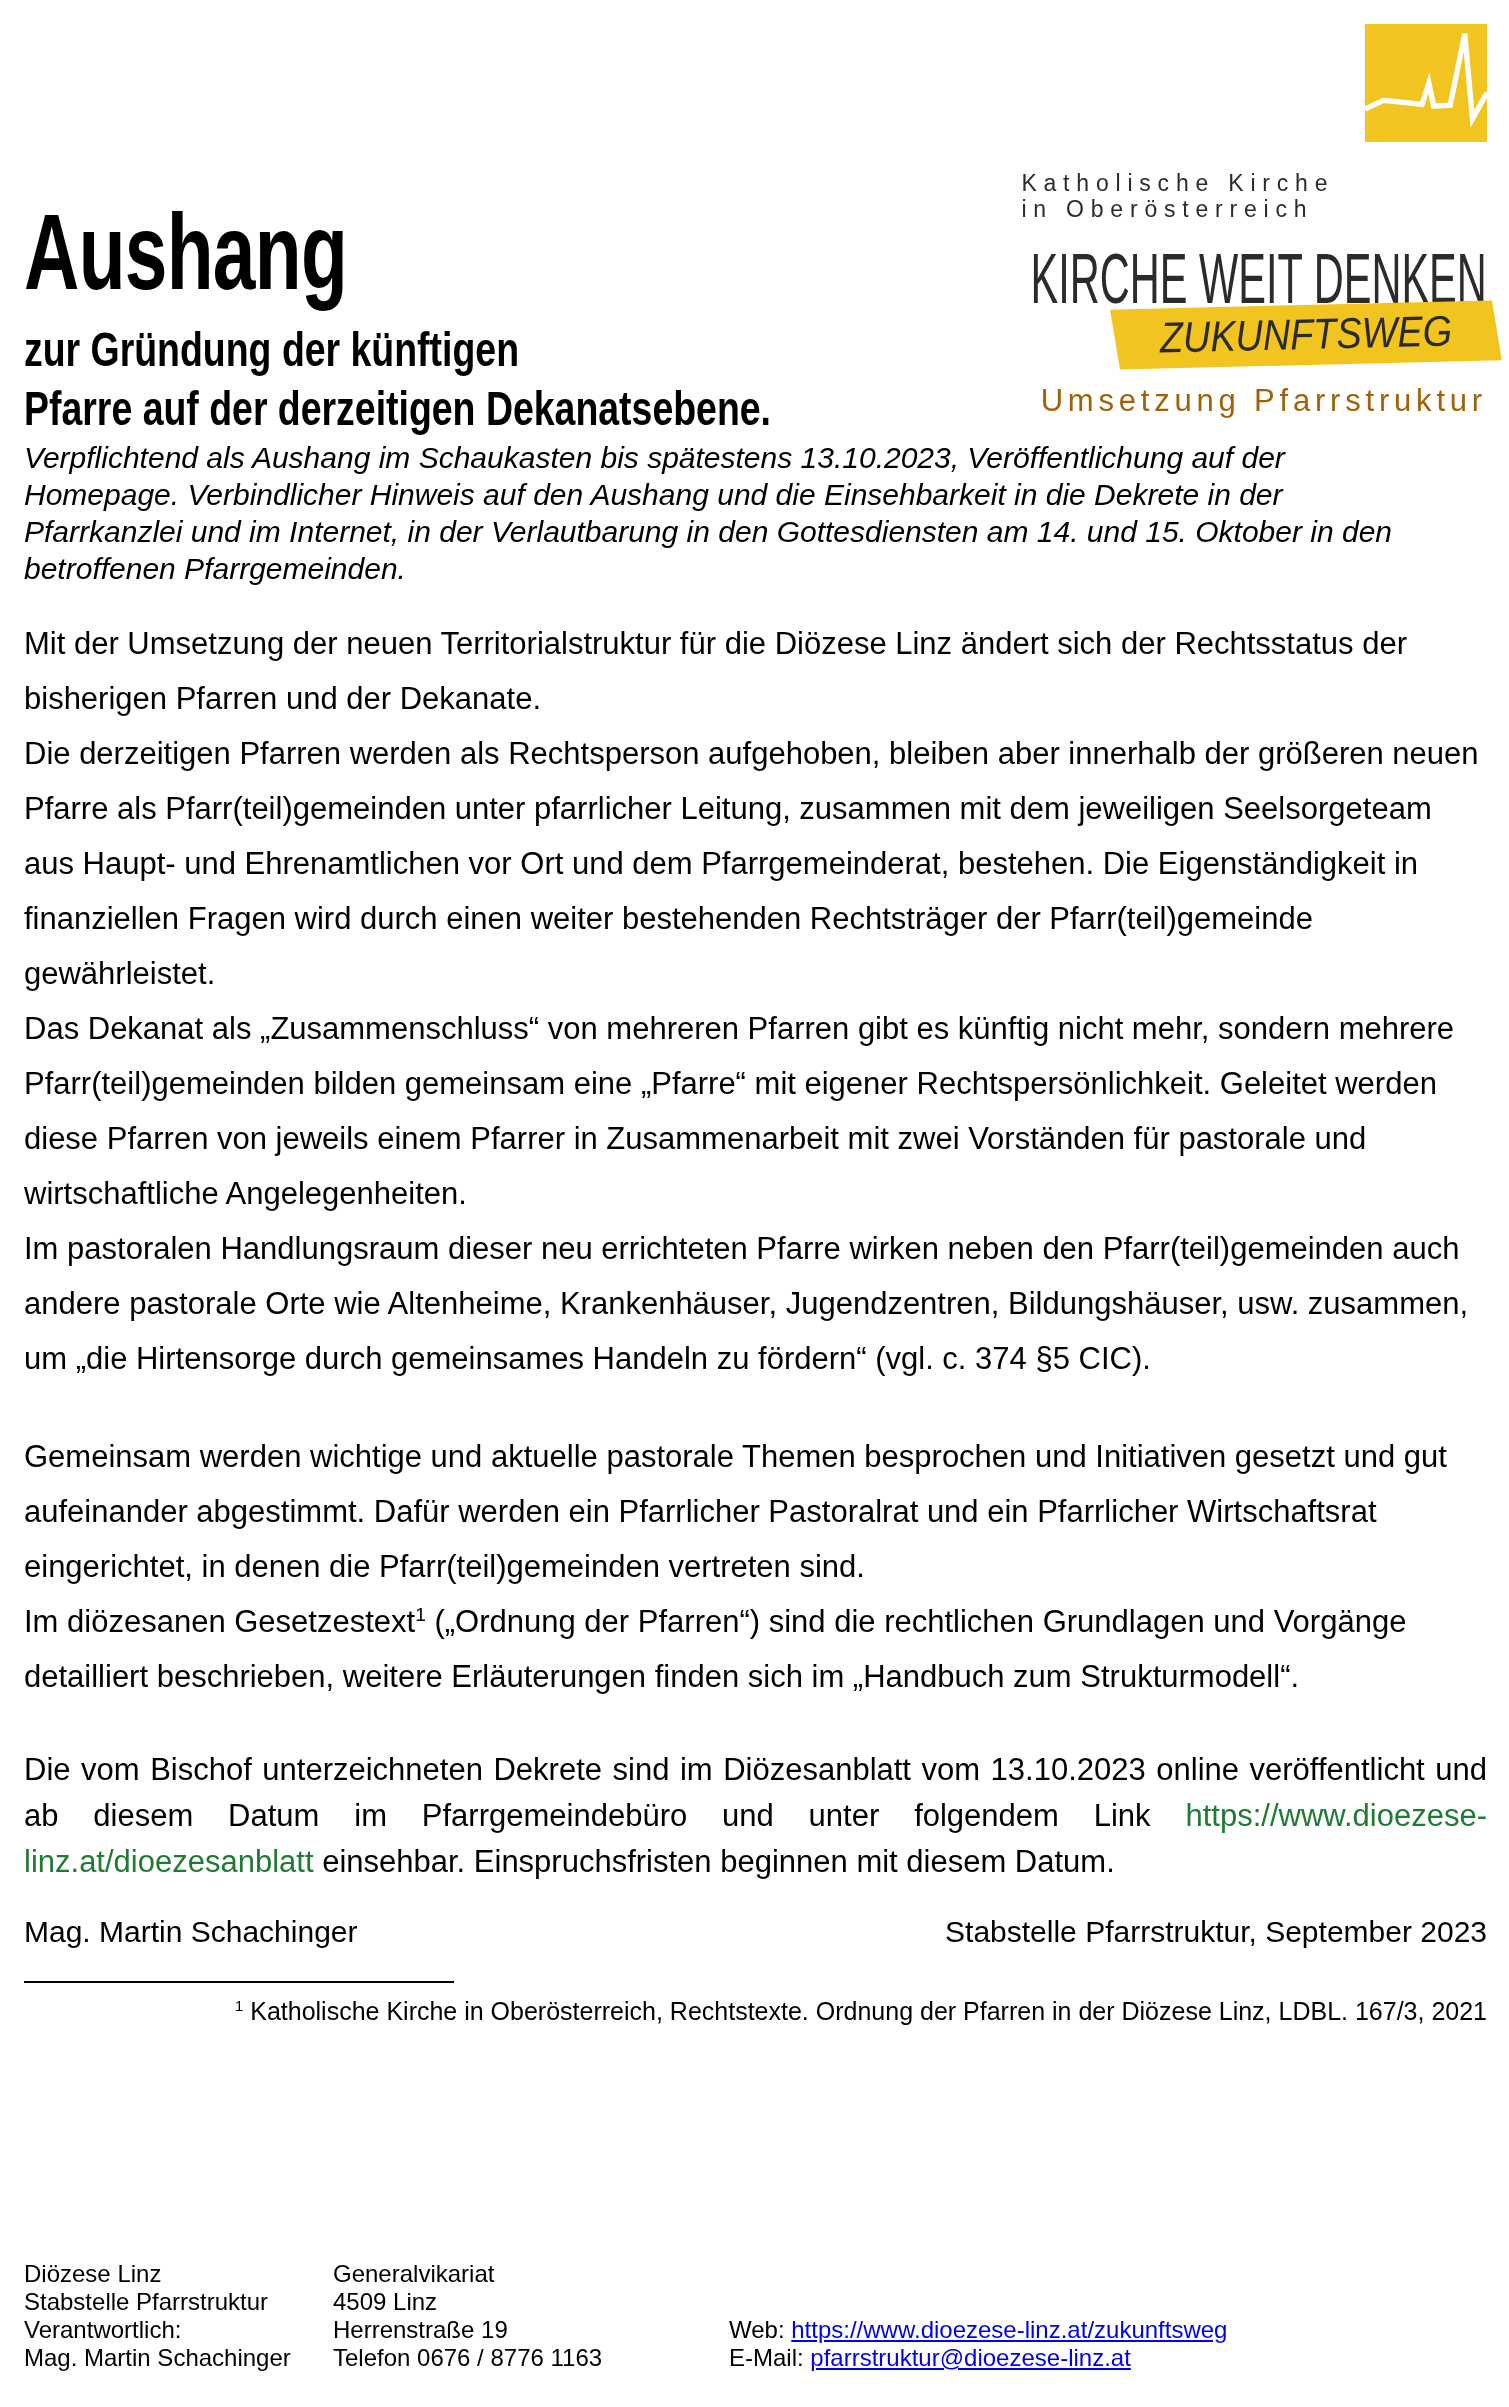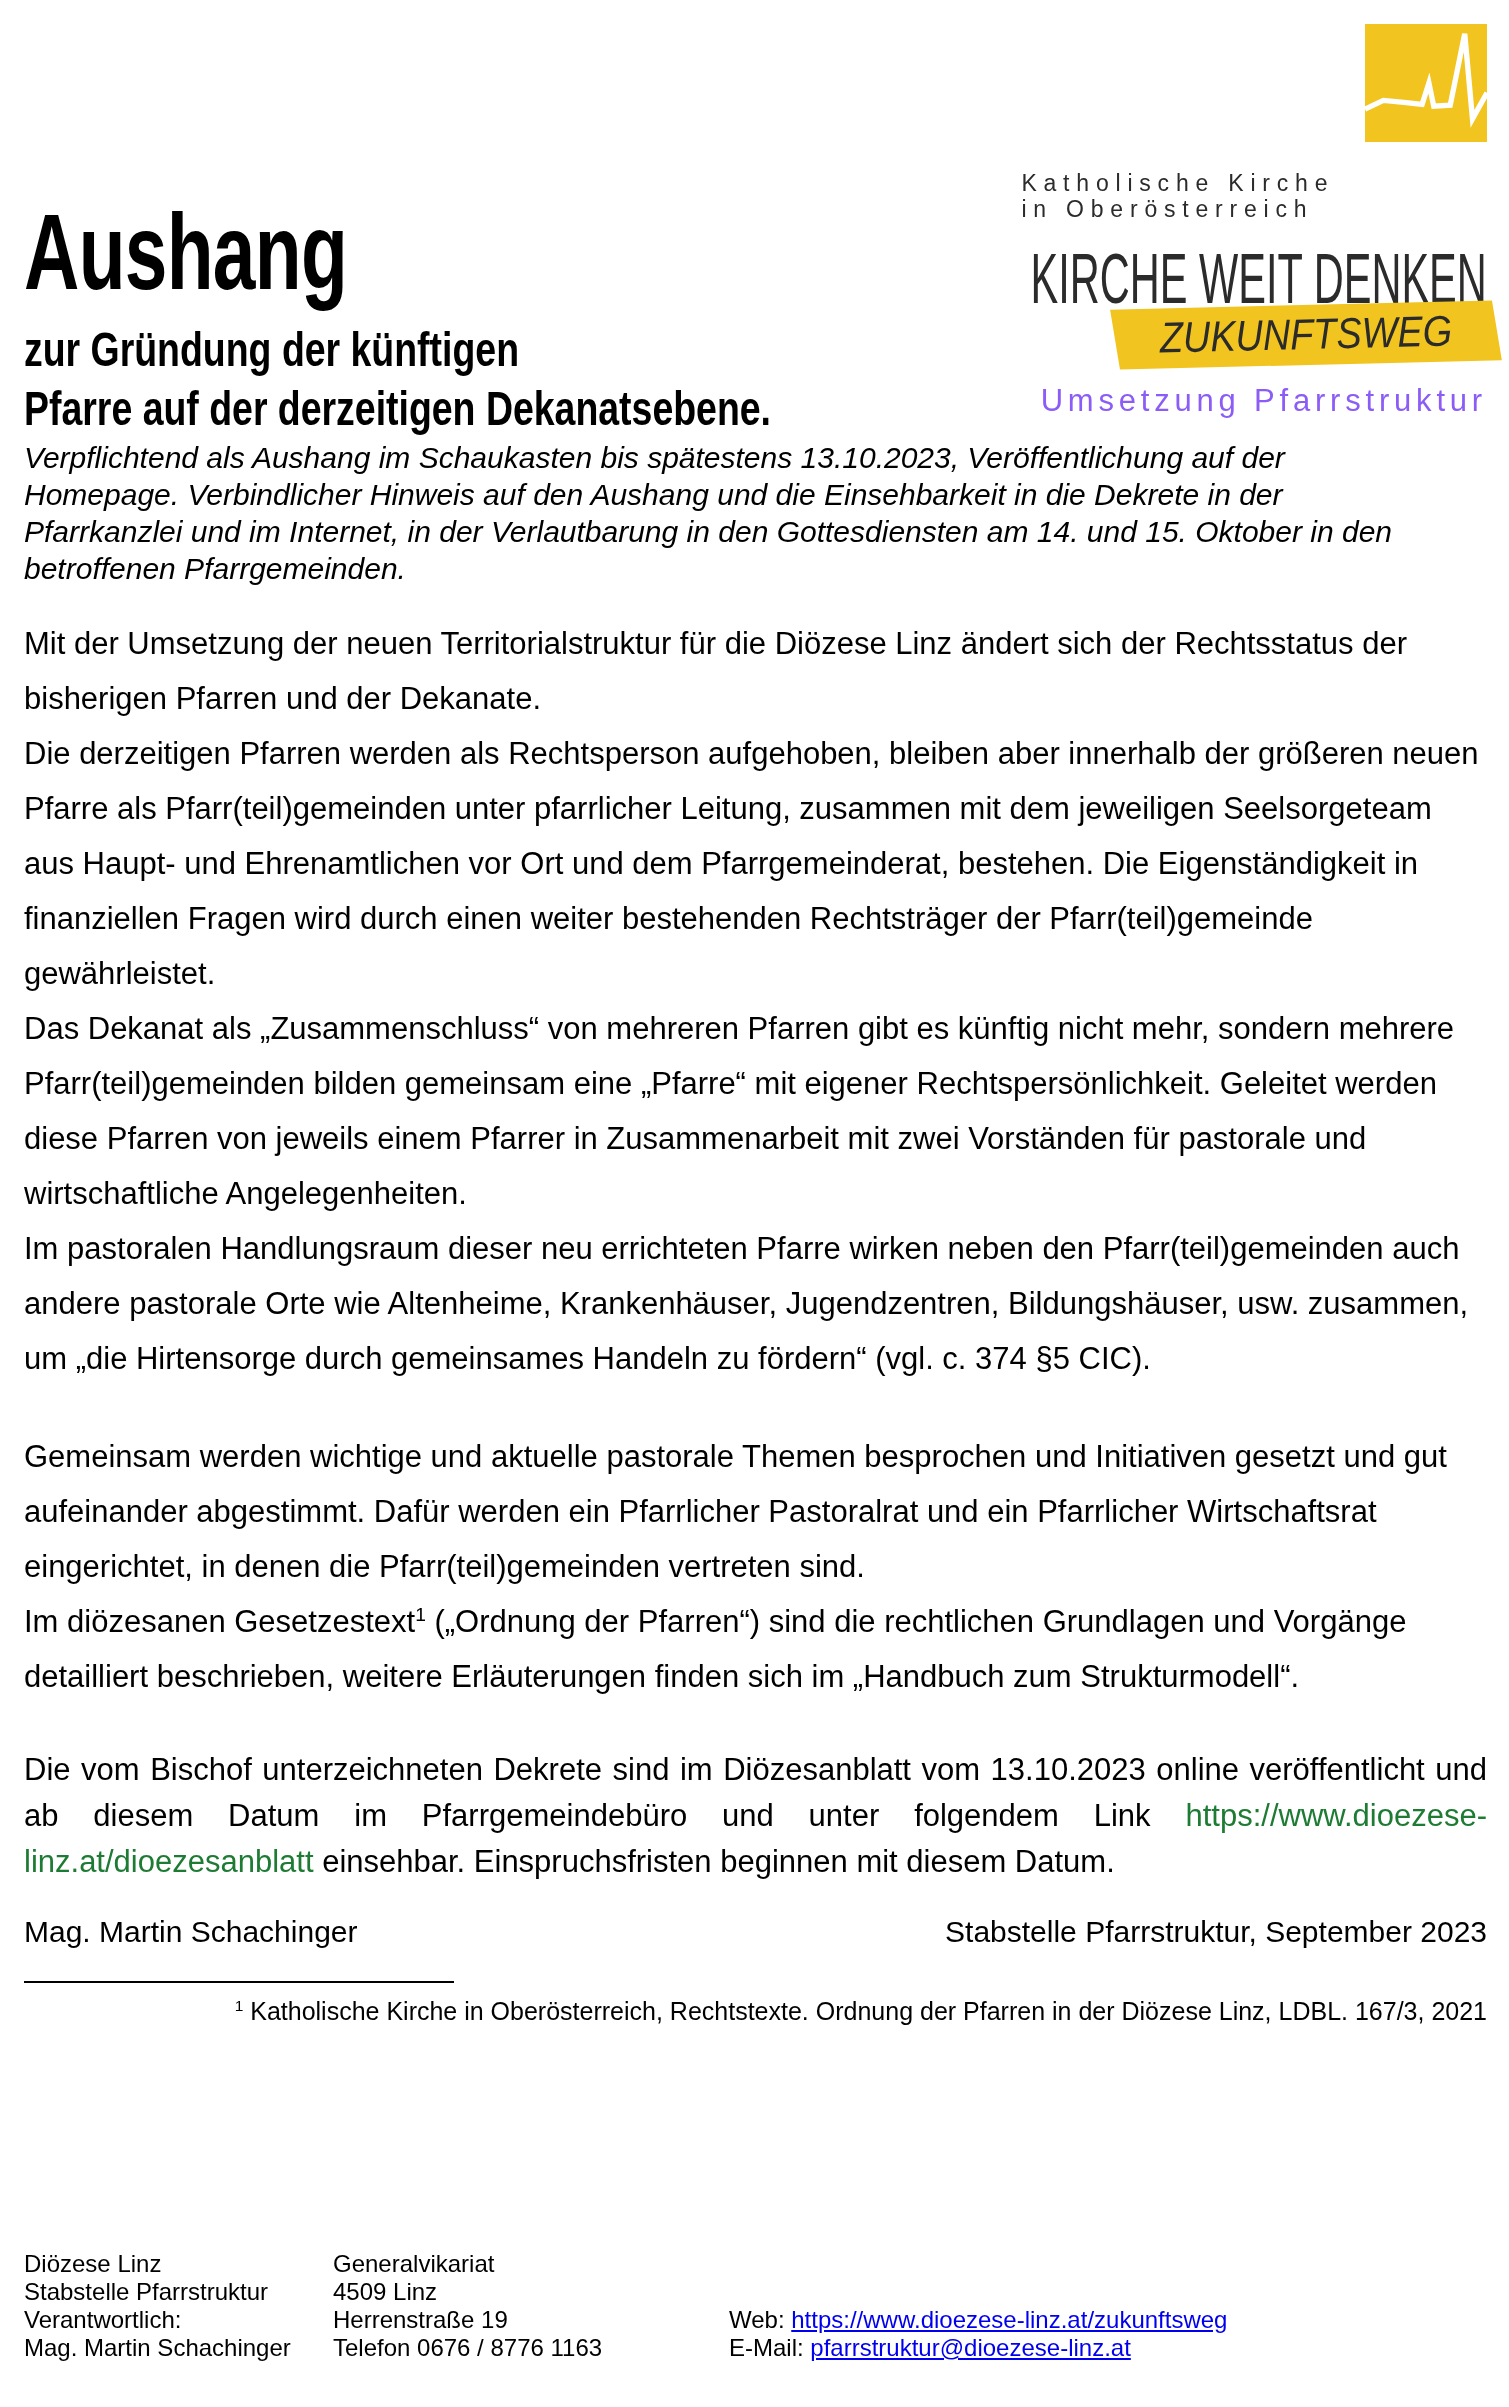--- a/index.html
+++ b/index.html
@@ -8,21 +8,21 @@
     position: relative;
     width: 1509px;
     height: 2407px;
     margin: 0 auto;
     background: #ffffff;
     color: #000;
     font-family: "Liberation Sans", sans-serif;
     overflow: hidden;
     display: flex;
     flex-direction: column;
-    padding: 0 22px 16px 24px;
+    padding: 0 22px 6px 24px;
   }
   
   .header { display: flex; justify-content: space-between; align-items: flex-start; }
   .title-block { margin-top: 198px; }
   .doc-title {
     font-size: 108px; font-weight: 700; line-height: 1;
     letter-spacing: -1px; white-space: nowrap;
     transform: scaleX(0.71); transform-origin: 0 0;
   }
   .doc-subtitle {
@@ -50,21 +50,21 @@
     transform: rotate(-1.4deg) skewX(8deg);
   }
   .logo-badge span {
     display: inline-block; font-style: italic; font-weight: 500;
     font-size: 43px; line-height: 1; color: #2b2b2b;
     transform: skewX(-8deg) scaleX(0.88); transform-origin: 50% 50%;
     white-space: nowrap;
   }
   .logo-program {
     position: absolute; top: 359px; right: 0;
-    font-size: 31px; letter-spacing: 4.8px; color: #8b5cf6;
+    font-size: 31px; letter-spacing: 4.8px; color: #a16207;
     white-space: nowrap; font-weight: 400;
   }
   
   .notice {
     margin-top: 1.9px; max-width: 1402px;
     font-style: italic; font-size: 30px; line-height: 37px;
   }
   
   .body-text { margin-top: 29px; }
   .body-text p { font-size: 31px; line-height: 55px; text-align: left; }

